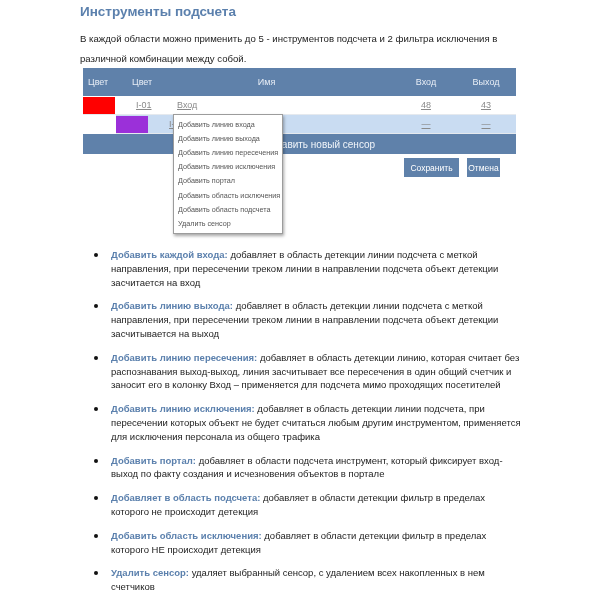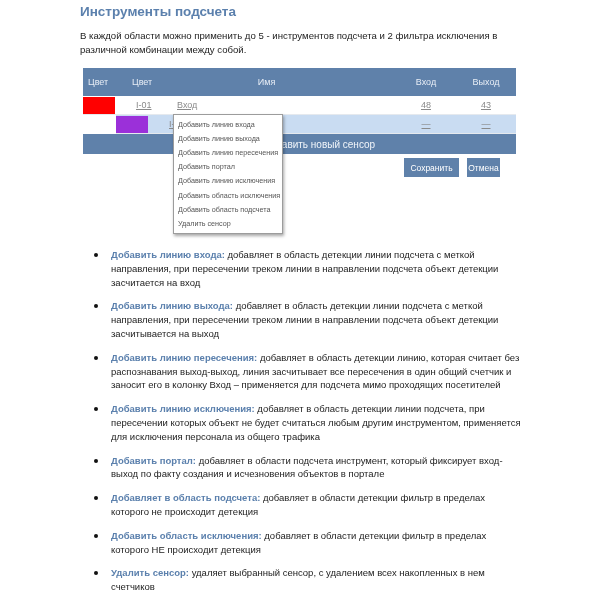--- a/index.html
+++ b/index.html
@@ -5,21 +5,21 @@
     * { box-sizing: border-box; margin: 0; padding: 0; }
     html, body { width: 600px; height: 600px; background: #ffffff; overflow: hidden; }
     body { font-family: "Liberation Sans", sans-serif; color: #1a1a1a; position: relative; }
 
     .title {
       position: absolute; left: 80px; top: 4px;
       font-size: 13.5px; font-weight: bold; color: #5b80ad;
     }
     .intro {
       position: absolute; left: 80px; top: 29px; width: 445px;
-      font-size: 9.6px; line-height: 14px; color: #222;
+      font-size: 9.6px; line-height: 20px; color: #222;
     }
 
     
     .table-wrap {
       position: absolute; left: 83px; top: 68px; width: 433px;
     }
     .thead {
       height: 28px; background: #5f81aa; color: #e8eef6;
       display: flex; align-items: center; font-size: 9px;
     }
@@ -124,31 +124,31 @@
 
 <div class="btn-row">
   <button class="btn btn-save">Сохранить</button>
   <button class="btn btn-cancel">Отмена</button>
 </div>
 
 <div class="ctx-menu">
   <div class="ctx-item">Добавить линию входа</div>
   <div class="ctx-item">Добавить линию выхода</div>
   <div class="ctx-item">Добавить линию пересечения</div>
+  <div class="ctx-item">Добавить линию исключения</div>
   <div class="ctx-item">Добавить портал</div>
-  <div class="ctx-item">Добавить линию исключения</div>
   <div class="ctx-item">Добавить область исключения</div>
   <div class="ctx-item">Добавить область подсчета</div>
   <div class="ctx-item">Удалить сенсор</div>
 </div>
 
 <ul class="bullets">
   <li class="bullet" style="margin-bottom:10px">
     <span class="bullet-dot"></span>
-    <span class="bullet-term">Добавить линию входа:</span><span> добавляет в область детекции линии подсчета с меткой направления, при пересечении треком линии в направлении подсчета объект детекции засчитается на вход</span>
+    <span class="bullet-term">Добавить каждой входа:</span><span> добавляет в область детекции линии подсчета с меткой направления, при пересечении треком линии в направлении подсчета объект детекции засчитается на вход</span>
   </li>
   <li class="bullet" style="margin-bottom:10px">
     <span class="bullet-dot"></span>
     <span class="bullet-term">Добавить линию выхода:</span><span> добавляет в область детекции линии подсчета с меткой направления, при пересечении треком линии в направлении подсчета объект детекции засчитывается на  выход</span>
   </li>
   <li class="bullet" style="margin-bottom:10px">
     <span class="bullet-dot"></span>
     <span class="bullet-term">Добавить линию пересечения:</span><span> добавляет в область детекции линию, которая считает без распознавания выход-выход,  линия засчитывает все пересечения в один общий счетчик и заносит его в колонку Вход – применяется для подсчета мимо проходящих посетителей</span>
   </li>
   <li class="bullet" style="margin-bottom:10px">

